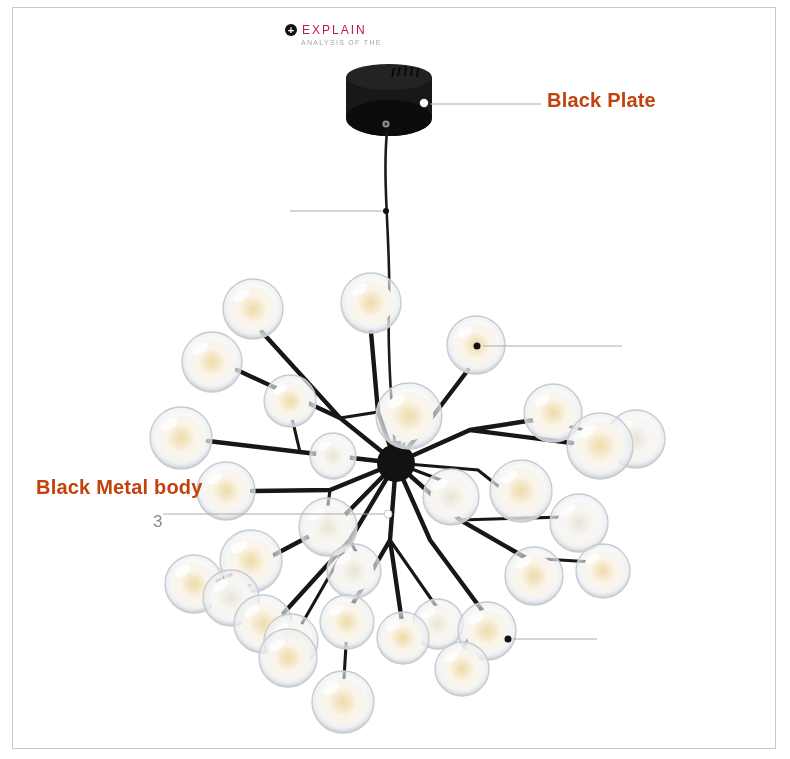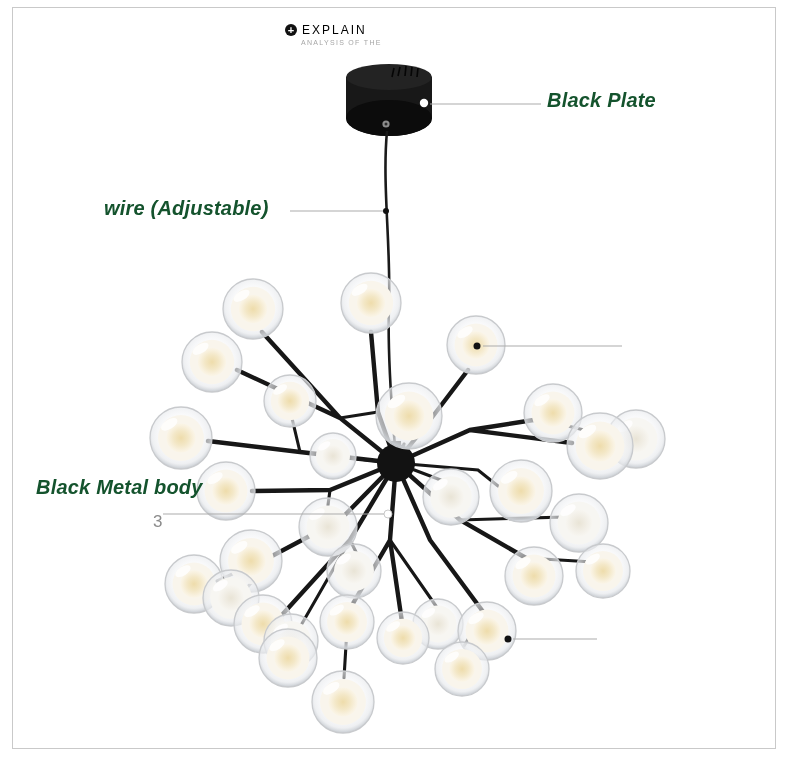--- a/index.html
+++ b/index.html
@@ -5,25 +5,25 @@
   html,body{margin:0;padding:0;background:#ffffff;}
   #stage{position:relative;width:790px;height:759px;background:#ffffff;overflow:hidden;
          font-family:"Liberation Sans",sans-serif;}
   .frame{position:absolute;left:12px;top:7px;width:764px;height:742px;
          border:1px solid #c9c9c9;box-sizing:border-box;pointer-events:none;}
   
   .watermark{position:absolute;left:285px;top:23px;color:#9a9a9a;}
   .wm-row{display:flex;align-items:center;gap:5px;}
   .wm-icon{width:12px;height:12px;border-radius:50%;background:#111;color:#fff;
            font-size:11px;line-height:12px;text-align:center;font-weight:700;}
-  .wm-brand{font-size:12px;letter-spacing:2px;color:#000000;}
+  .wm-brand{font-size:12px;letter-spacing:2px;color:#be185d;}
   .wm-tag{font-size:7px;letter-spacing:1.3px;color:#a6a6a6;margin:2px 0 0 16px;}
   
-  .label{position:absolute;font-weight:700;font-size:20px;color:#14532d;
-         letter-spacing:0.2px;white-space:nowrap;font-style:italic;}
+  .label{position:absolute;font-weight:700;font-size:20px;color:#c2410c;
+         letter-spacing:0.2px;white-space:nowrap;}
   #lbl-plate{left:547px;top:89px;}
   #lbl-wire{left:104px;top:194px;line-height:29px;}
   #lbl-g4{left:629px;top:332px;}
   #lbl-body{left:36px;top:476px;}
   #stray3{position:absolute;left:153px;top:512px;font-size:17px;color:#8b8b8b;
           font-weight:400;}
   svg{position:absolute;left:0;top:0;}
 </style>
 </head>
 <body>
@@ -296,20 +296,19 @@
     <div class="wm-row">
       <span class="wm-icon">+</span>
       <span class="wm-brand">EXPLAIN</span>
     </div>
     <div class="wm-tag">ANALYSIS OF THE</div>
   </div>
 
   <div class="label" id="lbl-plate">Black Plate</div>
 
   <div class="label" id="lbl-wire">
-    <div>wire (Adjustable)</div>
   </div>
 
 
   <div class="label" id="lbl-body">Black Metal body</div>
 
   <div id="stray3">3</div>
 </div>
 
 </body></html>

